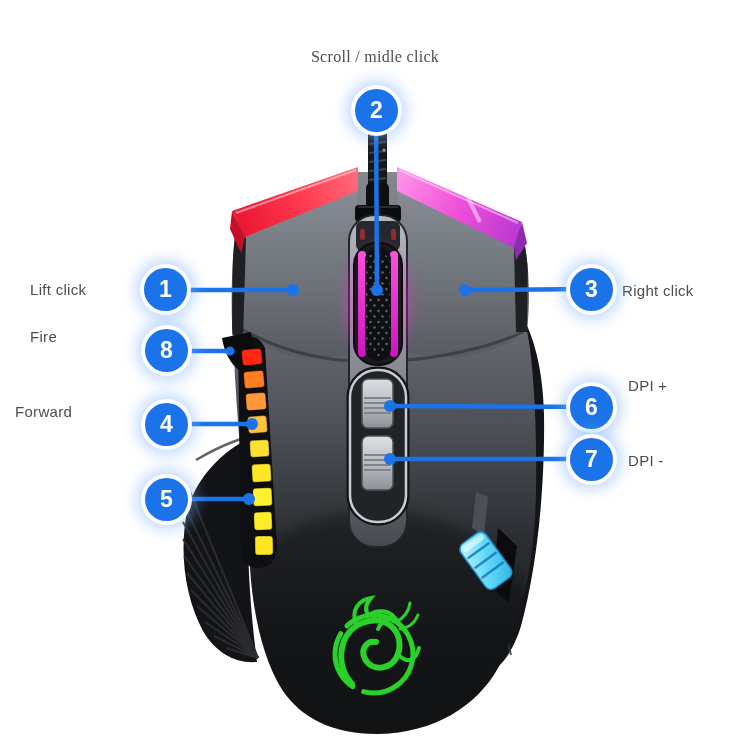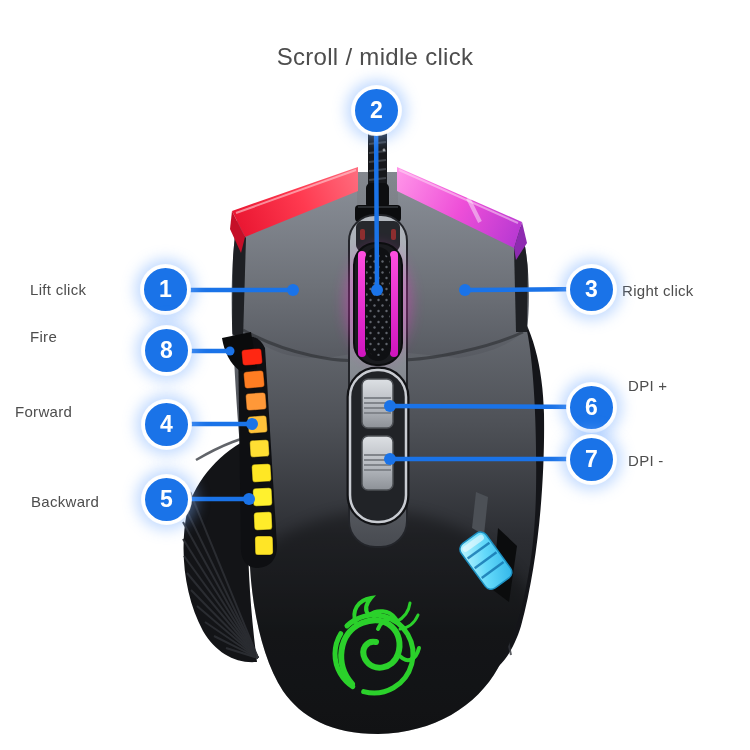--- a/index.html
+++ b/index.html
@@ -5,21 +5,21 @@
   html,body{margin:0;padding:0;background:#fff;}
   .stage{
     position:relative;width:750px;height:750px;background:var(--background,#fff);
     font-family:"Liberation Sans", sans-serif;overflow:hidden;
   }
   .art{position:absolute;left:0;top:0;}
   .label{
     position:absolute;color:var(--label-text,#4d4d4d);font-size:15px;line-height:25px;
     white-space:nowrap;letter-spacing:.3px;
   }
-  .label.center{transform:translateX(-50%);font-size:24px;}
+  .label.center{transform:translateX(-50%);font-size:16px;font-family:Liberation Serif, serif;}
   .badge{
     position:absolute;box-sizing:border-box;width:49px;height:49px;border-radius:50%;
     background:var(--accent-blue,#1a73e8);border:3px solid #fff;
     box-shadow:0 0 0 1px rgba(255,255,255,.9),0 0 14px 6px rgba(121,176,255,.45);
     color:#fff;font-size:23px;font-weight:bold;display:flex;align-items:center;justify-content:center;
   }
 </style>
 </head>
 <body>
 
@@ -245,21 +245,20 @@
         <circle cx="249" cy="499" r="6"></circle>
       <circle cx="390" cy="406" r="6"></circle>
         <circle cx="390" cy="459" r="6"></circle>
     </g>
   </svg>
 
   <div class="label center" style="left:375px;top:44px">Scroll / midle click</div>
   <div class="label" style="left:30px;top:277px">Lift click</div>
   <div class="label" style="left:30px;top:324px">Fire</div>
   <div class="label" style="left:15px;top:399px">Forward</div>
-  <div class="label" style="left:31px;top:489px">Backward</div>
   <div class="label" style="left:622px;top:278px">Right click</div>
   <div class="label" style="left:628px;top:373px">DPI +</div>
   <div class="label" style="left:628px;top:448px">DPI -</div>
 
   <div class="badge" style="left:141px;top:265px">1</div>
   <div class="badge" style="left:352px;top:86px">2</div>
   <div class="badge" style="left:567px;top:265px">3</div>
   <div class="badge" style="left:142px;top:400px">4</div>
   <div class="badge" style="left:142px;top:475px">5</div>
   <div class="badge" style="left:567px;top:383px">6</div>

